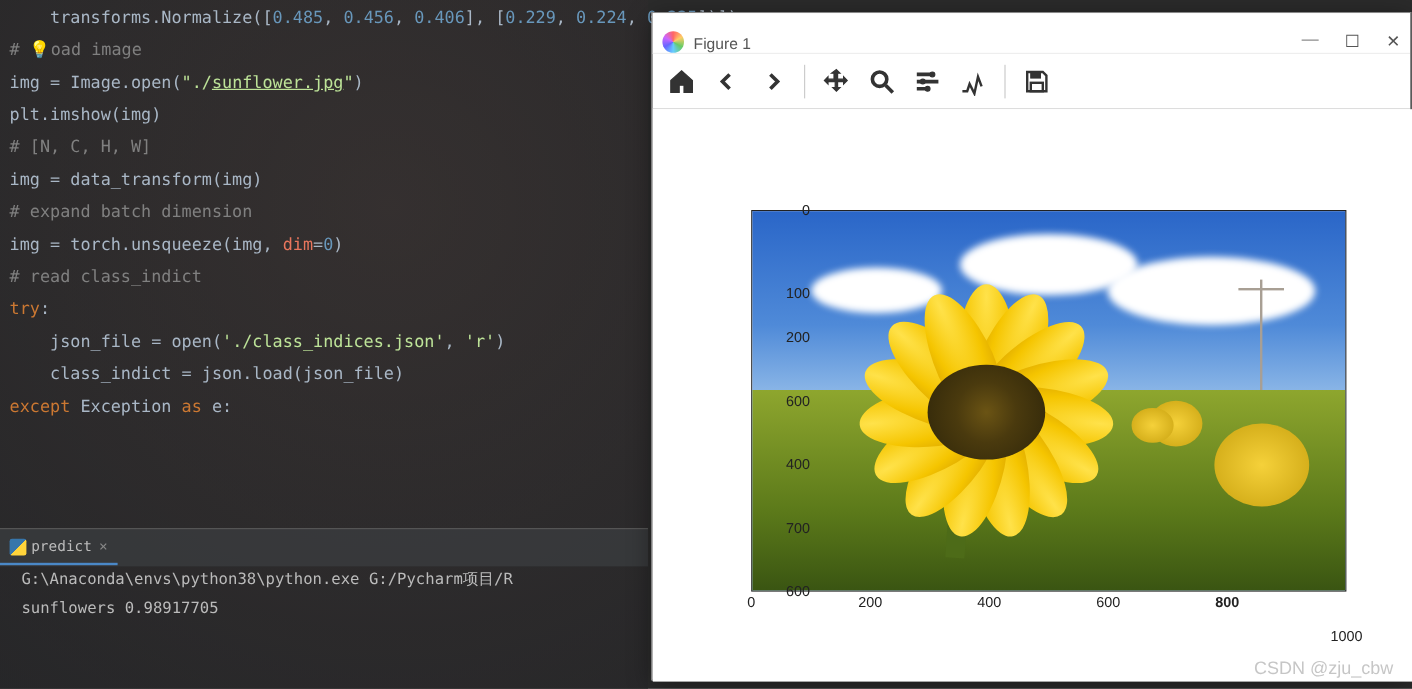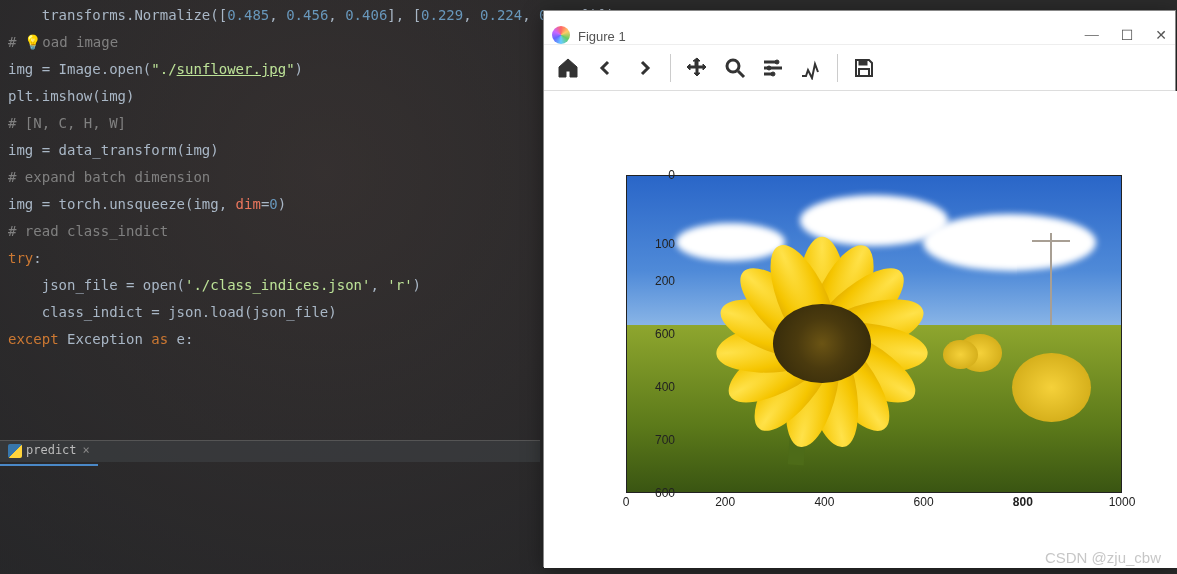--- a/index.html
+++ b/index.html
@@ -37,21 +37,21 @@
 
 .tabs {
   position: absolute;
   top: 440px;
   left: 0;
   width: 540px;
   display: flex;
   align-items: center;
   background: rgba(60,63,65,0.7);
   border-top: 1px solid #555;
-  height: 22px;
+  height: 32px;
   font-size: 12px;
 }
 .tab {
   display: flex;
   align-items: center;
   gap: 4px;
   padding: 0 8px;
   color: #bbb;
 }
 .tab .iconpy {
@@ -179,20 +179,22 @@
   <div class="code" id="code"><div><span>    transforms.Normalize([</span><span class="num">0.485</span><span>, </span><span class="num">0.456</span><span>, </span><span class="num">0.406</span><span>], [</span><span class="num">0.229</span><span>, </span><span class="num">0.224</span><span>, </span><span class="num">0.225</span><span>])])</span></div><div><span></span></div><div><span class="cm"># </span><span class="bulb">💡</span><span class="cm">oad image</span></div><div><span>img = Image.open(</span><span class="str">"./</span><span class="str" style="text-decoration: underline;">sunflower.jpg</span><span class="str">"</span><span>)</span></div><div><span>plt.imshow(img)</span></div><div><span class="cm"># [N, C, H, W]</span></div><div><span>img = data_transform(img)</span></div><div><span class="cm"># expand batch dimension</span></div><div><span>img = torch.unsqueeze(img, </span><span class="kwarg">dim</span><span>=</span><span class="num">0</span><span>)</span></div><div><span></span></div><div><span class="cm"># read class_indict</span></div><div><span class="kw">try</span><span>:</span></div><div><span>    json_file = open(</span><span class="str">'./class_indices.json'</span><span>, </span><span class="str">'r'</span><span>)</span></div><div><span>    class_indict = json.load(json_file)</span></div><div><span class="kw">except</span><span> Exception </span><span class="kw">as</span><span> e:</span></div></div>
 
   <div class="tabs">
     <div class="tab active">
       <span class="iconpy"></span>
       <span>predict</span>
       <span class="close">×</span>
     </div>
   </div>
 
+  <div class="console"><span> G:\Anaconda\envs\python38\python.exe G:/Pycharm项目/R</span>
+<span> sunflowers 0.98917705</span></div>
 </div>
 
 <div class="mpl-window">
   <div class="titlebar">
     <div class="mpl-icon"></div>
     <div class="title">Figure 1</div>
     <div class="winbtns">
       <span>—</span>
       <span>☐</span>
       <span>✕</span>
@@ -291,18 +293,18 @@
         <div class="tick y" style="top: 296px;">400</div>
         <div class="tick y" style="top: 349px;">700</div>
         <div class="tick y" style="top: 402px;">600</div>
       </div>
     <div id="xticks">
         <div class="tick x" style="left: 82px;">0</div>
         <div class="tick x" style="left: 181.2px;">200</div>
         <div class="tick x" style="left: 280.4px;">400</div>
         <div class="tick x" style="left: 379.6px;">600</div>
         <div class="tick x" style="left: 478.8px; font-weight: bold;">800</div>
-        <div class="tick x" style="left: 578px;">1000</div>
+        <div class="tick x" style="left: 578px; margin-top: 28px;">1000</div>
       </div>
   </div>
 </div>
 
 <div class="watermark">CSDN @zju_cbw</div>
 
 </body></html>

